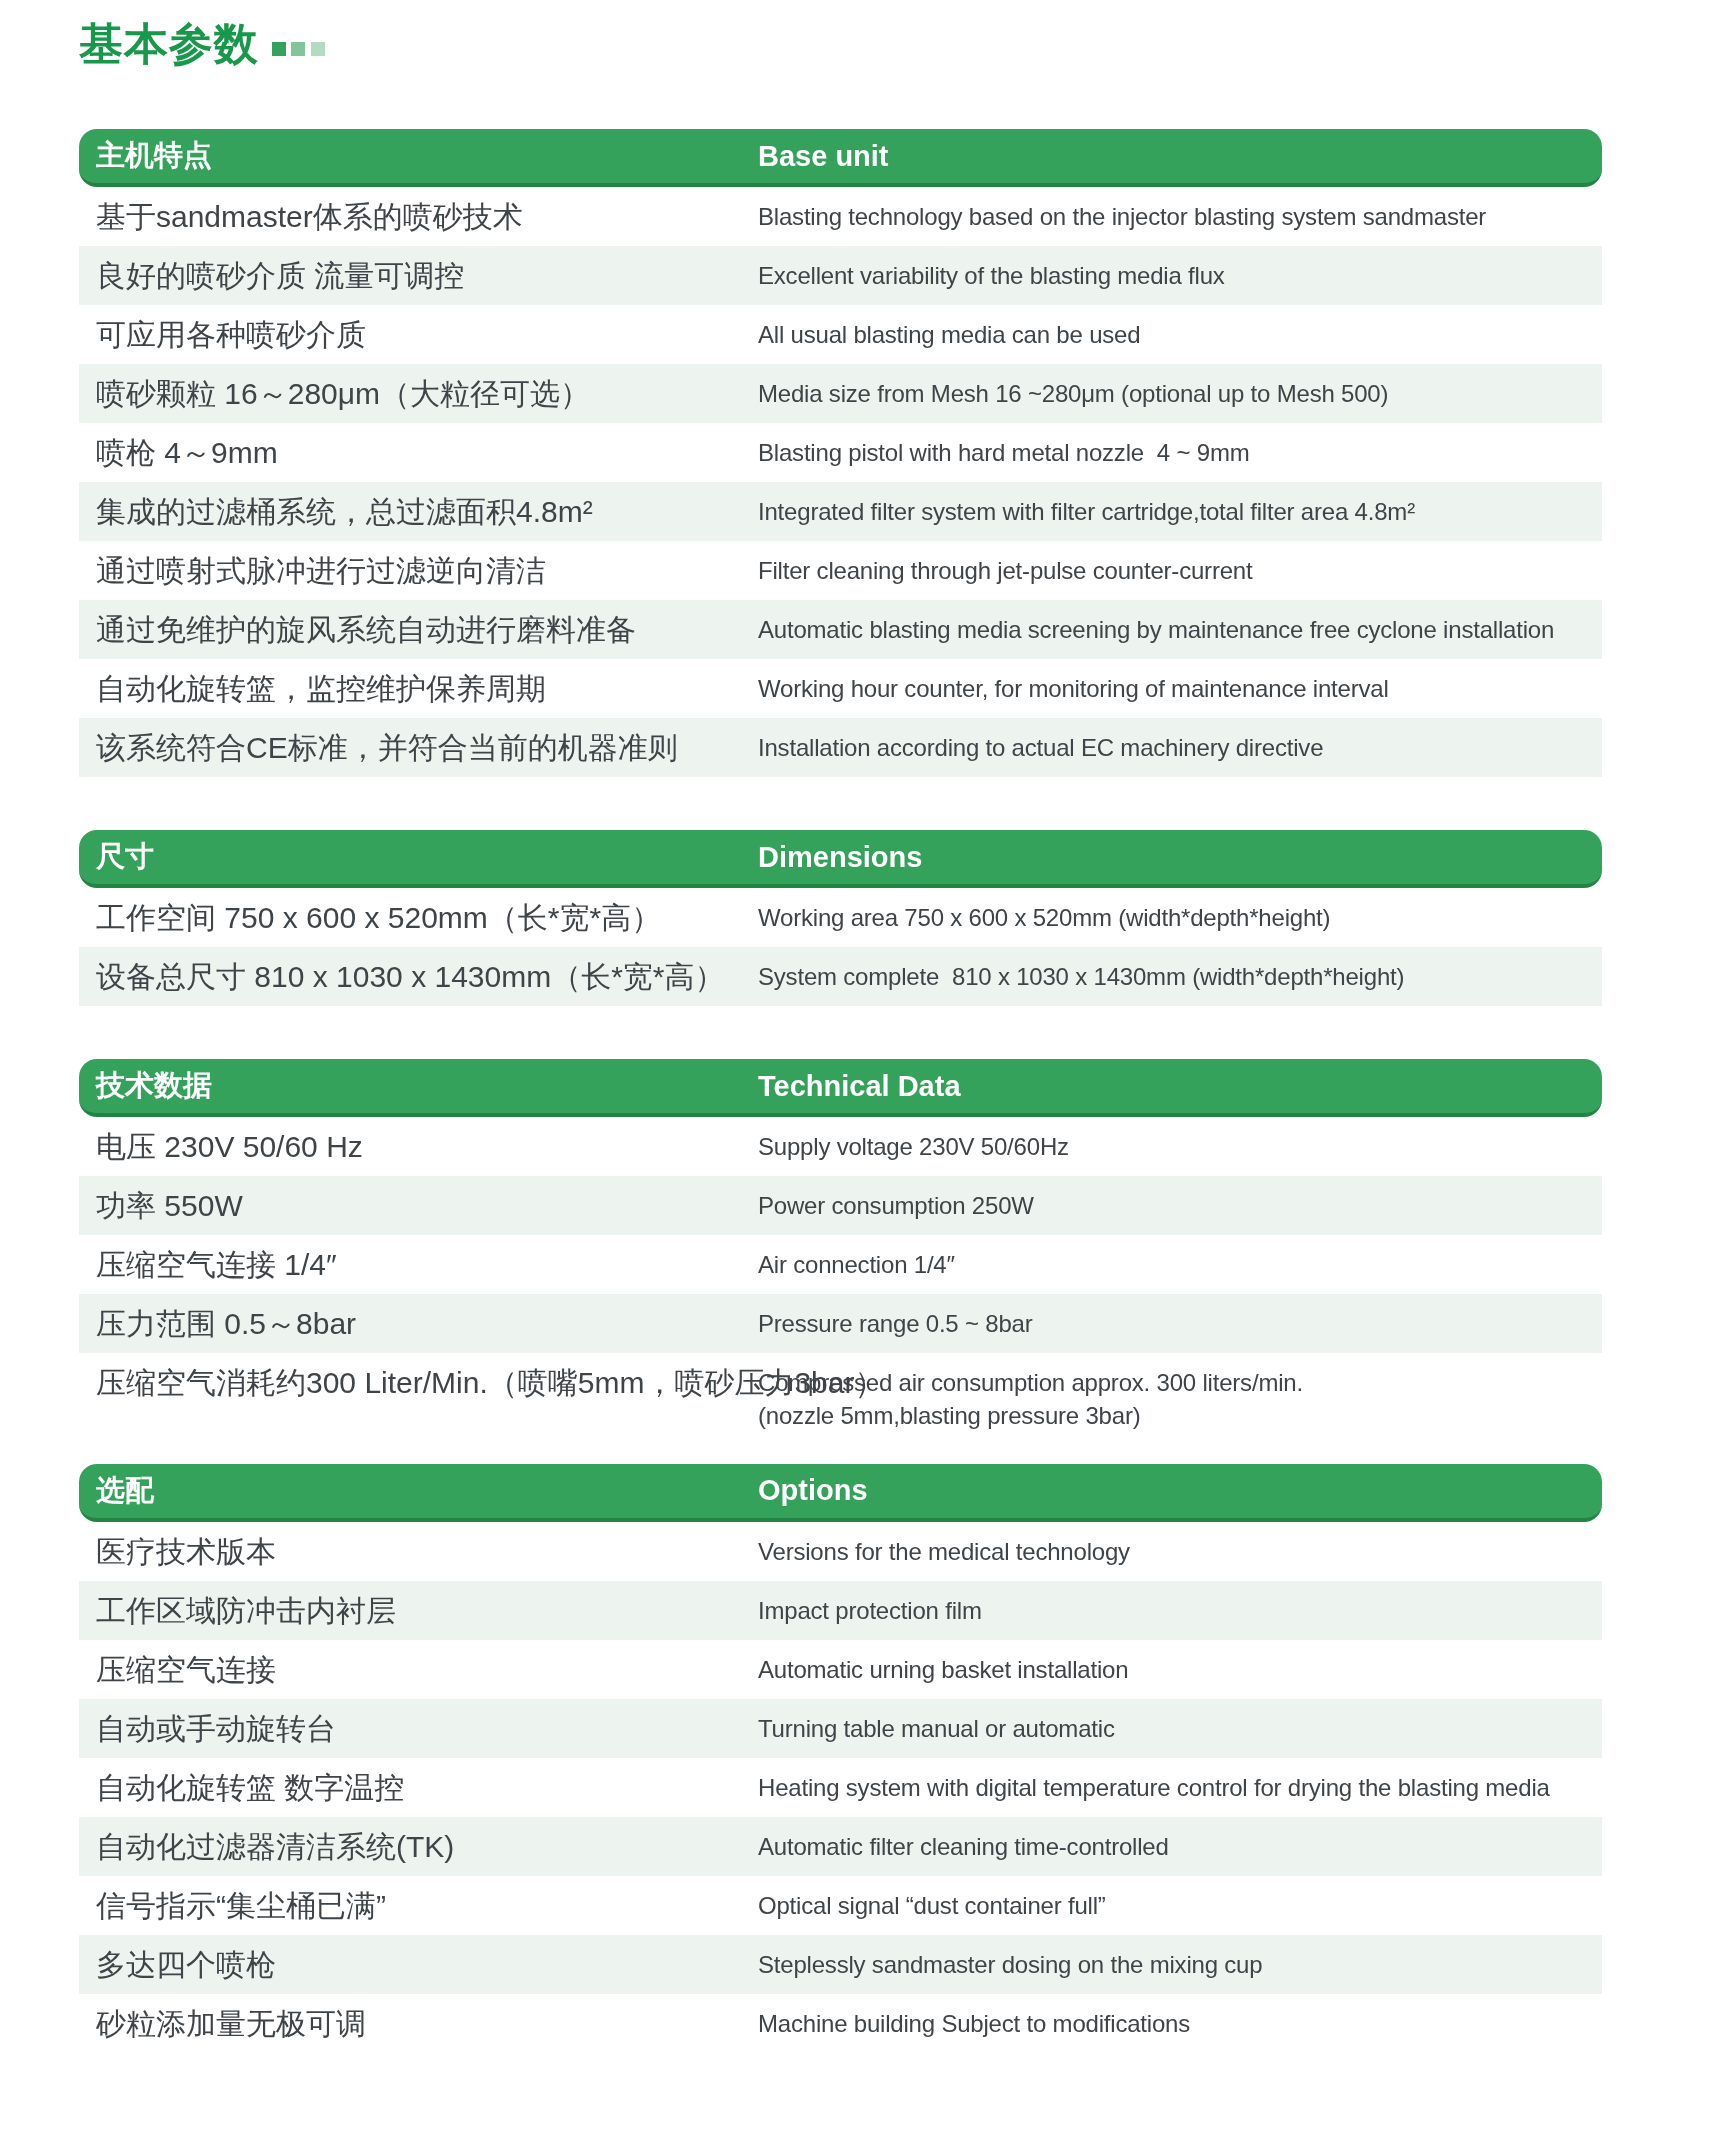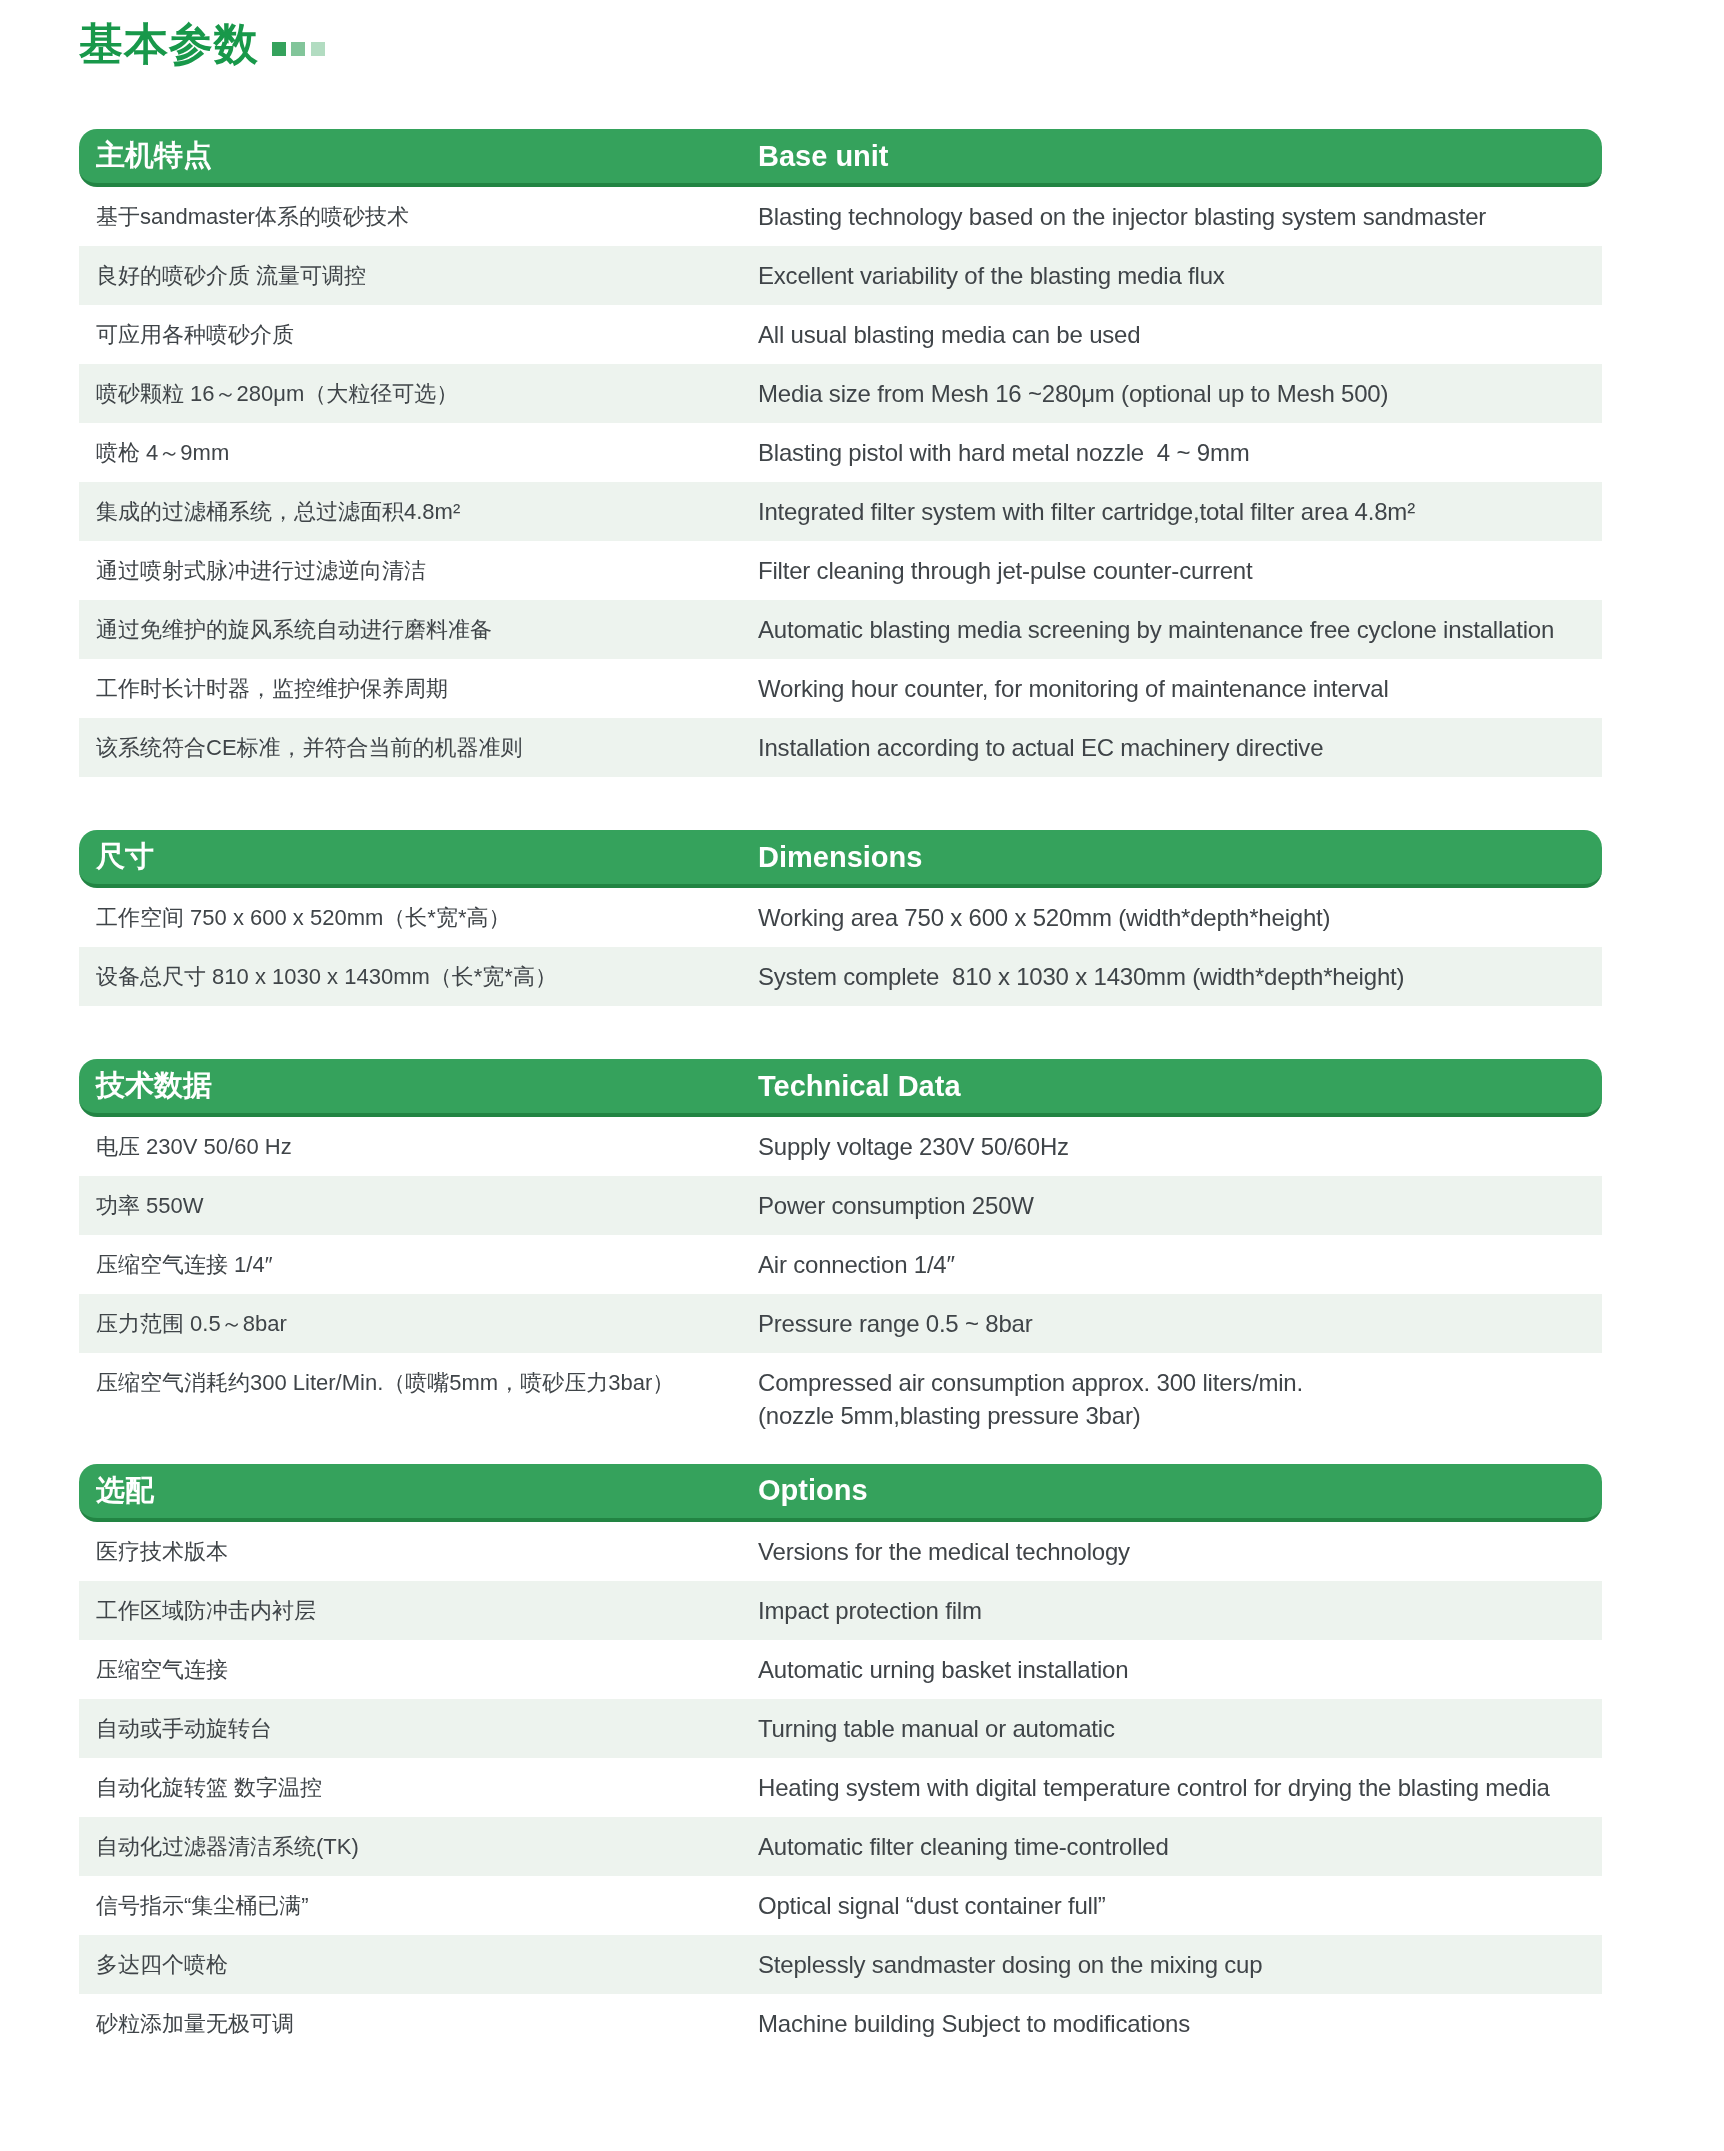--- a/index.html
+++ b/index.html
@@ -60,21 +60,21 @@
     padding-left:17px;
   }
   .section-header .h-en{
     padding-left:17px;
   }
 
   .row{display:flex;}
   .rows .row:nth-child(even){background:var(--stripe);}
   .cell{
     padding:13px 22.4px 13px 17px;
-    font-size:22px;
+    font-size:30px;
     line-height:33px;
     white-space:pre;
   }
   .cell.zh{width:662px;flex-shrink:0;}
   .cell.en{flex:1;font-size:24px;letter-spacing:-0.2px;}
 </style>
 </head>
 <body>
 
 <div class="page">
@@ -129,21 +129,21 @@
     <div class="cell zh">通过喷射式脉冲进行过滤逆向清洁</div>
     <div class="cell en">Filter cleaning through jet-pulse counter-current</div>
   </div>
 
   <div class="row">
     <div class="cell zh">通过免维护的旋风系统自动进行磨料准备</div>
     <div class="cell en">Automatic blasting media screening by maintenance free cyclone installation</div>
   </div>
 
   <div class="row">
-    <div class="cell zh">工作时长计时器，监控维护保养周期</div>
+    <div class="cell zh">自动化旋转篮，监控维护保养周期</div>
     <div class="cell en">Working hour counter, for monitoring of maintenance interval</div>
   </div>
 
   <div class="row">
     <div class="cell zh">该系统符合CE标准，并符合当前的机器准则</div>
     <div class="cell en">Installation according to actual EC machinery directive</div>
   </div>
 </div>
   </section>
 

